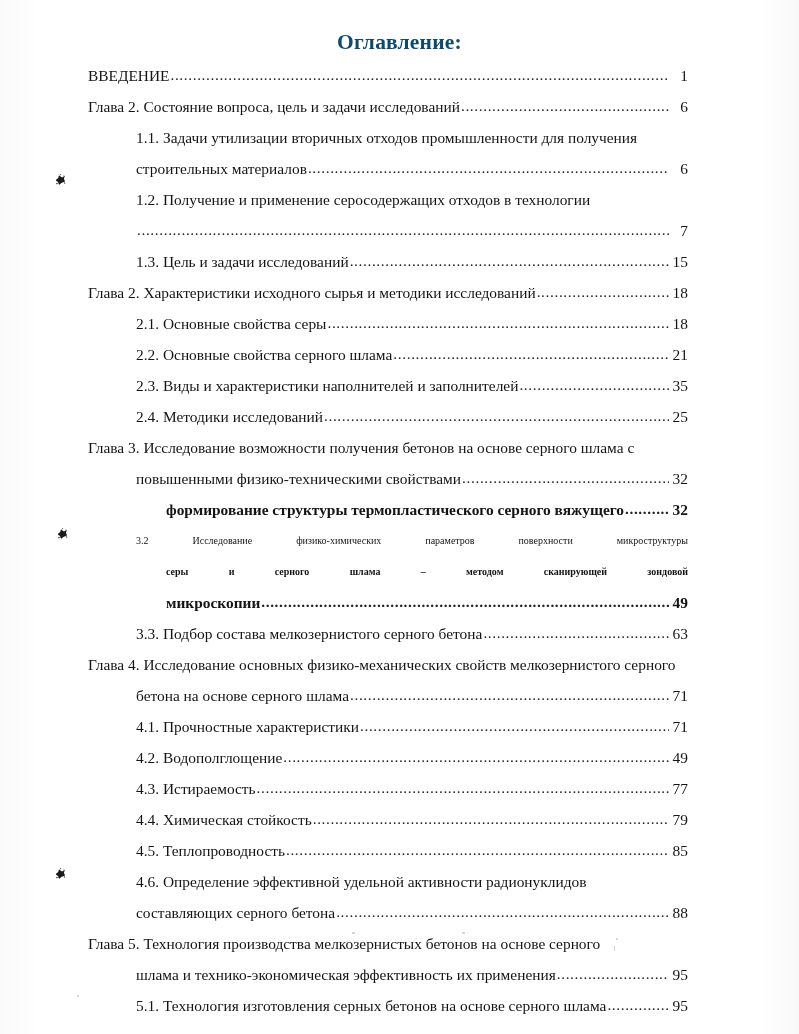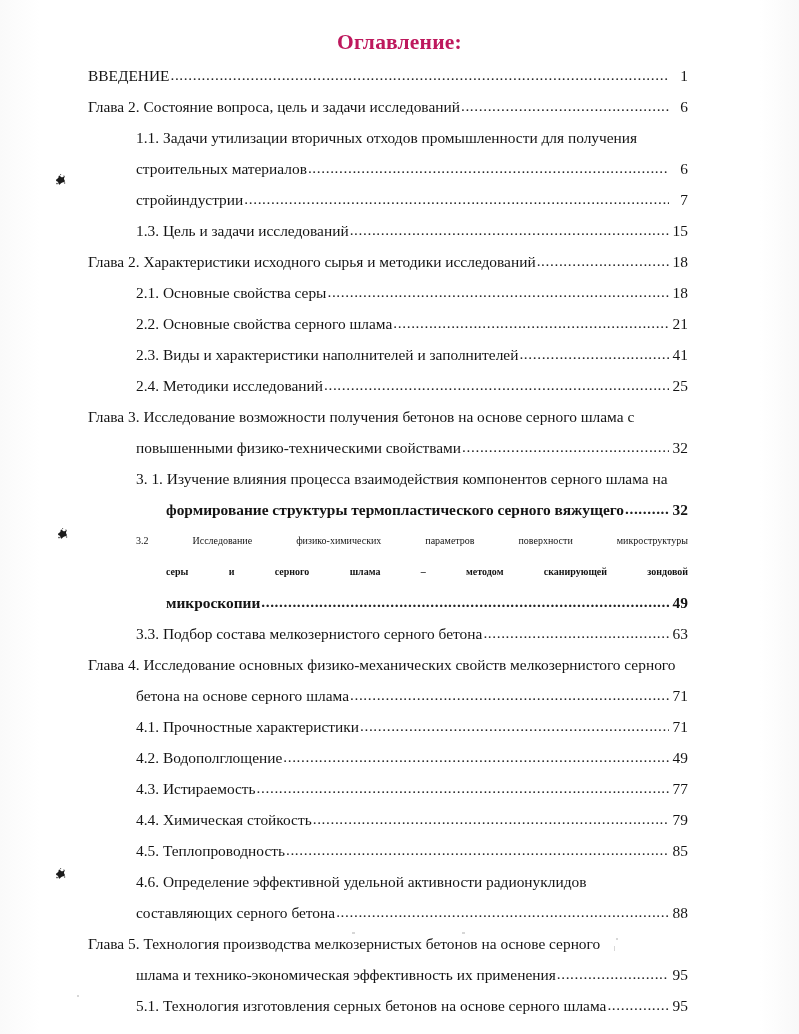--- a/index.html
+++ b/index.html
@@ -33,21 +33,21 @@
 
   #doc-title {
     position: absolute;
     top: 30px;
     left: 0;
     width: 799px;
     text-align: center;
     font-size: 21.5px;
     font-weight: bold;
     letter-spacing: 0.2px;
-    color: #be185d;
+    color: #0c4a6e;
     z-index: 2;
   }
 
   #toc {
     position: absolute;
     top: 60px;
     left: 88px;
     width: 600px;
     z-index: 2;
   }
@@ -141,22 +141,24 @@
         <span class="page-num">6</span>
       </div>
       <div class="toc-line lvl-1 no-leader">
         <span class="entry-text">1.1. Задачи утилизации вторичных отходов промышленности для получения</span>
       </div>
       <div class="toc-line lvl-2">
         <span class="entry-text">строительных материалов</span>
         <span class="leader"></span>
         <span class="page-num">6</span>
       </div>
-      <div class="toc-line lvl-2">
-        <span class="entry-text">стройиндустрии</span>
+      <div class="toc-line lvl-1 no-leader">
+        <span class="entry-text">1.2. Получение и применение серосодержащих отходов в технологии</span>
+      </div>
+      <div class="toc-line lvl-2">
         <span class="leader"></span>
         <span class="page-num">7</span>
       </div>
       <div class="toc-line lvl-1">
         <span class="entry-text">1.3. Цель и задачи исследований</span>
         <span class="leader"></span>
         <span class="page-num">15</span>
       </div>
       <div class="toc-line lvl-0">
         <span class="entry-text">Глава 2. Характеристики исходного сырья и методики исследований</span>
@@ -169,37 +171,34 @@
         <span class="page-num">18</span>
       </div>
       <div class="toc-line lvl-1">
         <span class="entry-text">2.2. Основные свойства серного шлама</span>
         <span class="leader"></span>
         <span class="page-num">21</span>
       </div>
       <div class="toc-line lvl-1">
         <span class="entry-text">2.3. Виды и характеристики наполнителей и заполнителей </span>
         <span class="leader"></span>
-        <span class="page-num">41</span>
+        <span class="page-num">35</span>
       </div>
       <div class="toc-line lvl-1">
         <span class="entry-text">2.4. Методики исследований</span>
         <span class="leader"></span>
         <span class="page-num">25</span>
       </div>
       <div class="toc-line lvl-0 no-leader">
         <span class="entry-text">Глава 3. Исследование возможности получения бетонов на основе серного шлама с</span>
       </div>
       <div class="toc-line lvl-2">
         <span class="entry-text">повышенными физико-техническими свойствами</span>
         <span class="leader"></span>
         <span class="page-num">32</span>
-      </div>
-      <div class="toc-line lvl-1 no-leader">
-        <span class="entry-text">3. 1. Изучение влияния процесса взаимодействия компонентов серного шлама на</span>
       </div>
       <div class="toc-line lvl-3">
         <span class="entry-text">формирование структуры термопластического серного вяжущего</span>
         <span class="leader"></span>
         <span class="page-num">32</span>
       </div>
       <div class="toc-line lvl-1 no-leader justified"><span class="entry-text">3.2 Исследование физико-химических параметров поверхности микроструктуры</span></div>
       <div class="toc-line lvl-3 no-leader justified"><span class="entry-text">серы и серного шлама – методом сканирующей зондовой</span></div>
       <div class="toc-line lvl-3">
         <span class="entry-text">микроскопии</span>

